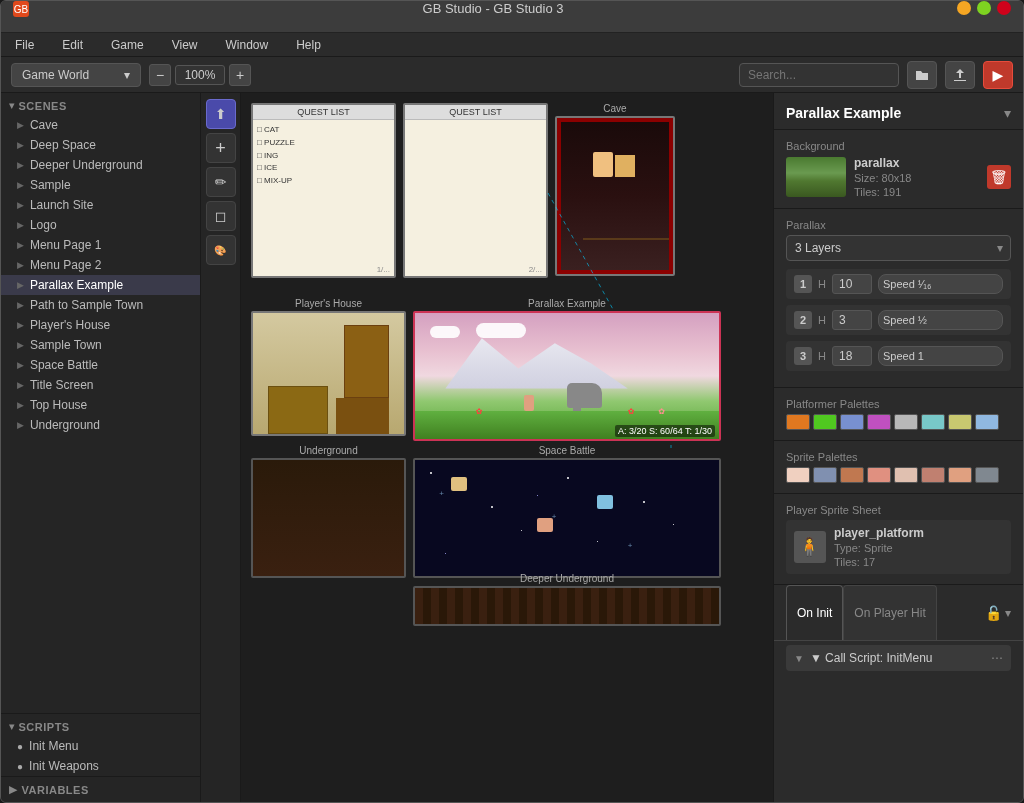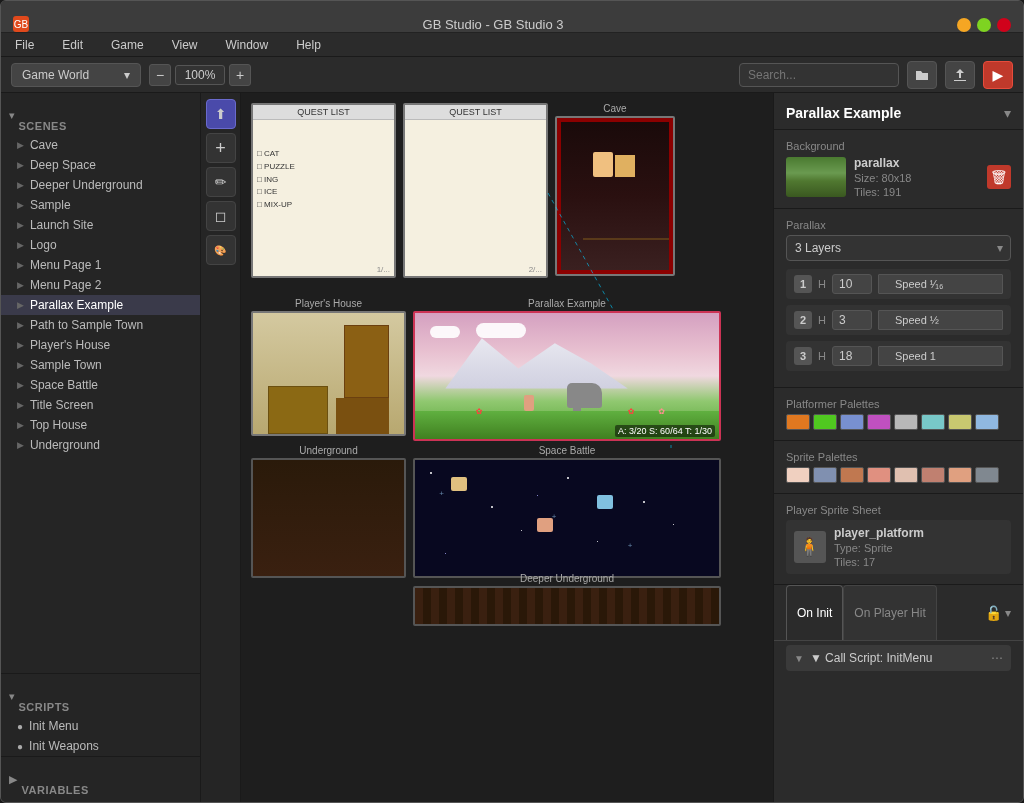--- a/index.html
+++ b/index.html
@@ -1,19 +1,19 @@
 <!DOCTYPE html>
 <html><head>
   <meta charset="utf-8">
   <style>
     * { box-sizing: border-box; margin: 0; padding: 0; }
     body { font-family: -apple-system, BlinkMacSystemFont, 'Segoe UI', sans-serif; background: #1a1a1a; color: #ccc; font-size: 12px; overflow: hidden; }
 
     .window { width: 1024px; height: 803px; background: #2b2b2b; border: 1px solid #555; border-radius: 6px; display: flex; flex-direction: column; overflow: hidden; }
-    .titlebar { background: #3c3c3c; height: 32px; display: flex; align-items: flex-end; padding: 0 12px; gap: 8px; border-bottom: 1px solid #222; }
+    .titlebar { background: #3c3c3c; height: 32px; display: flex; align-items: flex-start; padding: 0 12px; gap: 8px; border-bottom: 1px solid #222; }
     .titlebar-icon { width: 16px; height: 16px; background: #e0491c; border-radius: 3px; display: flex; align-items: center; justify-content: center; }
     .titlebar-title { flex: 1; text-align: center; font-size: 13px; color: #ccc; }
     .win-btn { width: 14px; height: 14px; border-radius: 50%; border: none; cursor: pointer; }
     .win-btn.minimize { background: #f5a623; }
     .win-btn.maximize { background: #7ed321; }
     .win-btn.close { background: #d0021b; }
     .win-btn-group { display: flex; gap: 6px; }
 
     .menubar { background: #2b2b2b; height: 24px; display: flex; align-items: center; padding: 0 8px; gap: 16px; border-bottom: 1px solid #1a1a1a; }
     .menu-item { font-size: 12px; color: #ccc; cursor: pointer; padding: 2px 6px; border-radius: 3px; }
@@ -25,21 +25,21 @@
     .zoom-btn { background: #444; border: 1px solid #555; color: #ccc; width: 22px; height: 22px; border-radius: 3px; cursor: pointer; font-size: 14px; display: flex; align-items: center; justify-content: center; }
     .zoom-value { background: #333; border: 1px solid #555; border-radius: 3px; color: #ccc; padding: 2px 8px; font-size: 12px; min-width: 50px; text-align: center; }
     .spacer { flex: 1; }
     .search-box { background: #333; border: 1px solid #555; border-radius: 4px; color: #ccc; padding: 4px 8px; font-size: 12px; width: 160px; margin-left: 46px; }
     .toolbar-icon-btn { background: #444; border: 1px solid #555; border-radius: 4px; color: #ccc; width: 30px; height: 28px; cursor: pointer; display: flex; align-items: center; justify-content: center; font-size: 14px; }
 
     .main-area { display: flex; flex: 1; overflow: hidden; }
 
     .sidebar { width: 200px; background: #252525; border-right: 1px solid #1a1a1a; display: flex; flex-direction: column; overflow: hidden; }
     .sidebar-section { padding: 6px 8px 3px; font-size: 11px; color: #888; display: flex; align-items: center; gap: 4px; cursor: pointer; }
-    .sidebar-section-label { font-weight: bold; font-size: 11px; text-transform: uppercase; letter-spacing: 0.5px; margin-top: 21px; }
+    .sidebar-section-label { font-weight: bold; font-size: 11px; text-transform: uppercase; letter-spacing: 0.5px; }
     .scene-list { flex: 1; overflow-y: auto; }
     .scene-item { display: flex; align-items: center; gap: 6px; padding: 3px 8px 3px 16px; cursor: pointer; color: #bbb; font-size: 12px; }
     .scene-item.active { background: #3a3a4a; color: #fff; }
     .scene-item-arrow { font-size: 9px; color: #666; }
 
     .scripts-section { border-top: 1px solid #1a1a1a; padding: 6px 8px 3px; font-size: 11px; color: #888; display: flex; align-items: center; gap: 4px; cursor: pointer; }
     .script-list { }
     .script-item { display: flex; align-items: center; gap: 6px; padding: 3px 8px 3px 16px; cursor: pointer; color: #bbb; font-size: 12px; }
 
     .variables-section { border-top: 1px solid #1a1a1a; padding: 6px 8px; font-size: 11px; color: #888; display: flex; align-items: center; gap: 4px; cursor: pointer; }
@@ -60,21 +60,21 @@
     .bg-name { color: #ccc; font-size: 12px; font-weight: bold; }
     .bg-detail { color: #888; font-size: 11px; }
     .bg-row { display: flex; gap: 8px; align-items: center; }
     .bg-delete-btn { margin-left: auto; background: #c0392b; border: none; border-radius: 3px; color: #fff; width: 24px; height: 24px; cursor: pointer; display: flex; align-items: center; justify-content: center; font-size: 14px; }
 
     .parallax-row { display: flex; align-items: center; gap: 6px; margin-bottom: 6px; background: #333; border-radius: 4px; padding: 5px 8px; }
     .parallax-num { width: 18px; height: 18px; background: #555; border-radius: 3px; display: flex; align-items: center; justify-content: center; color: #ccc; font-size: 11px; font-weight: bold; }
     .parallax-h-label { color: #888; font-size: 11px; }
     .parallax-h-val { background: #444; border: 1px solid #555; border-radius: 3px; color: #ccc; padding: 2px 6px; font-size: 12px; width: 40px; }
     .parallax-speed { flex: 1; }
-    .parallax-speed-sel { background: #444; border: 1px solid #555; border-radius: 1px; color: #ccc; padding: 3px 16px; font-size: 11px; width: 100%; appearance: none; -webkit-appearance: none; cursor: pointer; }
+    .parallax-speed-sel { background: #444; border: 1px solid #555; border-radius: 8px; color: #ccc; padding: 3px 4px; font-size: 11px; width: 100%; appearance: none; -webkit-appearance: none; cursor: pointer; }
 
     .palette-grid { display: flex; gap: 3px; flex-wrap: wrap; }
     .palette-swatch { width: 24px; height: 16px; border-radius: 2px; cursor: pointer; border: 1px solid #555; }
 
     .sprite-sheet-row { display: flex; gap: 8px; align-items: center; background: #333; border-radius: 4px; padding: 6px 8px; }
     .sprite-thumb { width: 32px; height: 32px; background: #555; border-radius: 3px; }
     .event-tab { padding: 20px 10px; border-radius: 4px 4px 0 0; font-size: 12px; cursor: pointer; color: #888; background: #333; border: 1px solid #444; border-bottom: none; }
     .event-tab.active { background: #2b2b2b; color: #fff; border-color: #555; }
     .lock-btn { margin-left: auto; background: none; border: none; color: #888; cursor: pointer; font-size: 14px; }
     .event-tab-row { display: flex; align-items: center; padding: 0 12px; border-bottom: 1px solid #444; }
@@ -256,21 +256,21 @@
         <div class="tool-btn">
           <span style="font-size:10px;">🎨</span>
         </div>
       </div>
 
       <div class="canvas-viewport">
 
         <div class="scene-node" style="position:absolute; left:10px; top:10px;">
           <div class="scene-node-img" style="width:145px; height:175px; background:#f5f0e0; border:2px solid #777;">
             <div style="background:#ddd; padding:2px 4px; font-size:9px; color:#333; text-align:center; border-bottom:1px solid #bbb;">QUEST LIST</div>
-            <div style="padding:4px; font-size:8px; color:#333; line-height:1.6;margin-top:24px;">
+            <div style="padding:4px; font-size:8px; color:#333; line-height:1.6;">
               <div>□ CAT</div>
               <div>□ PUZZLE</div>
               <div>□ ING</div>
               <div>□ ICE</div>
               <div>□ MIX-UP</div>
             </div>
             <div style="position:absolute; bottom:2px; right:4px; font-size:8px; color:#888;">1/...</div>
           </div>
         </div>
 

